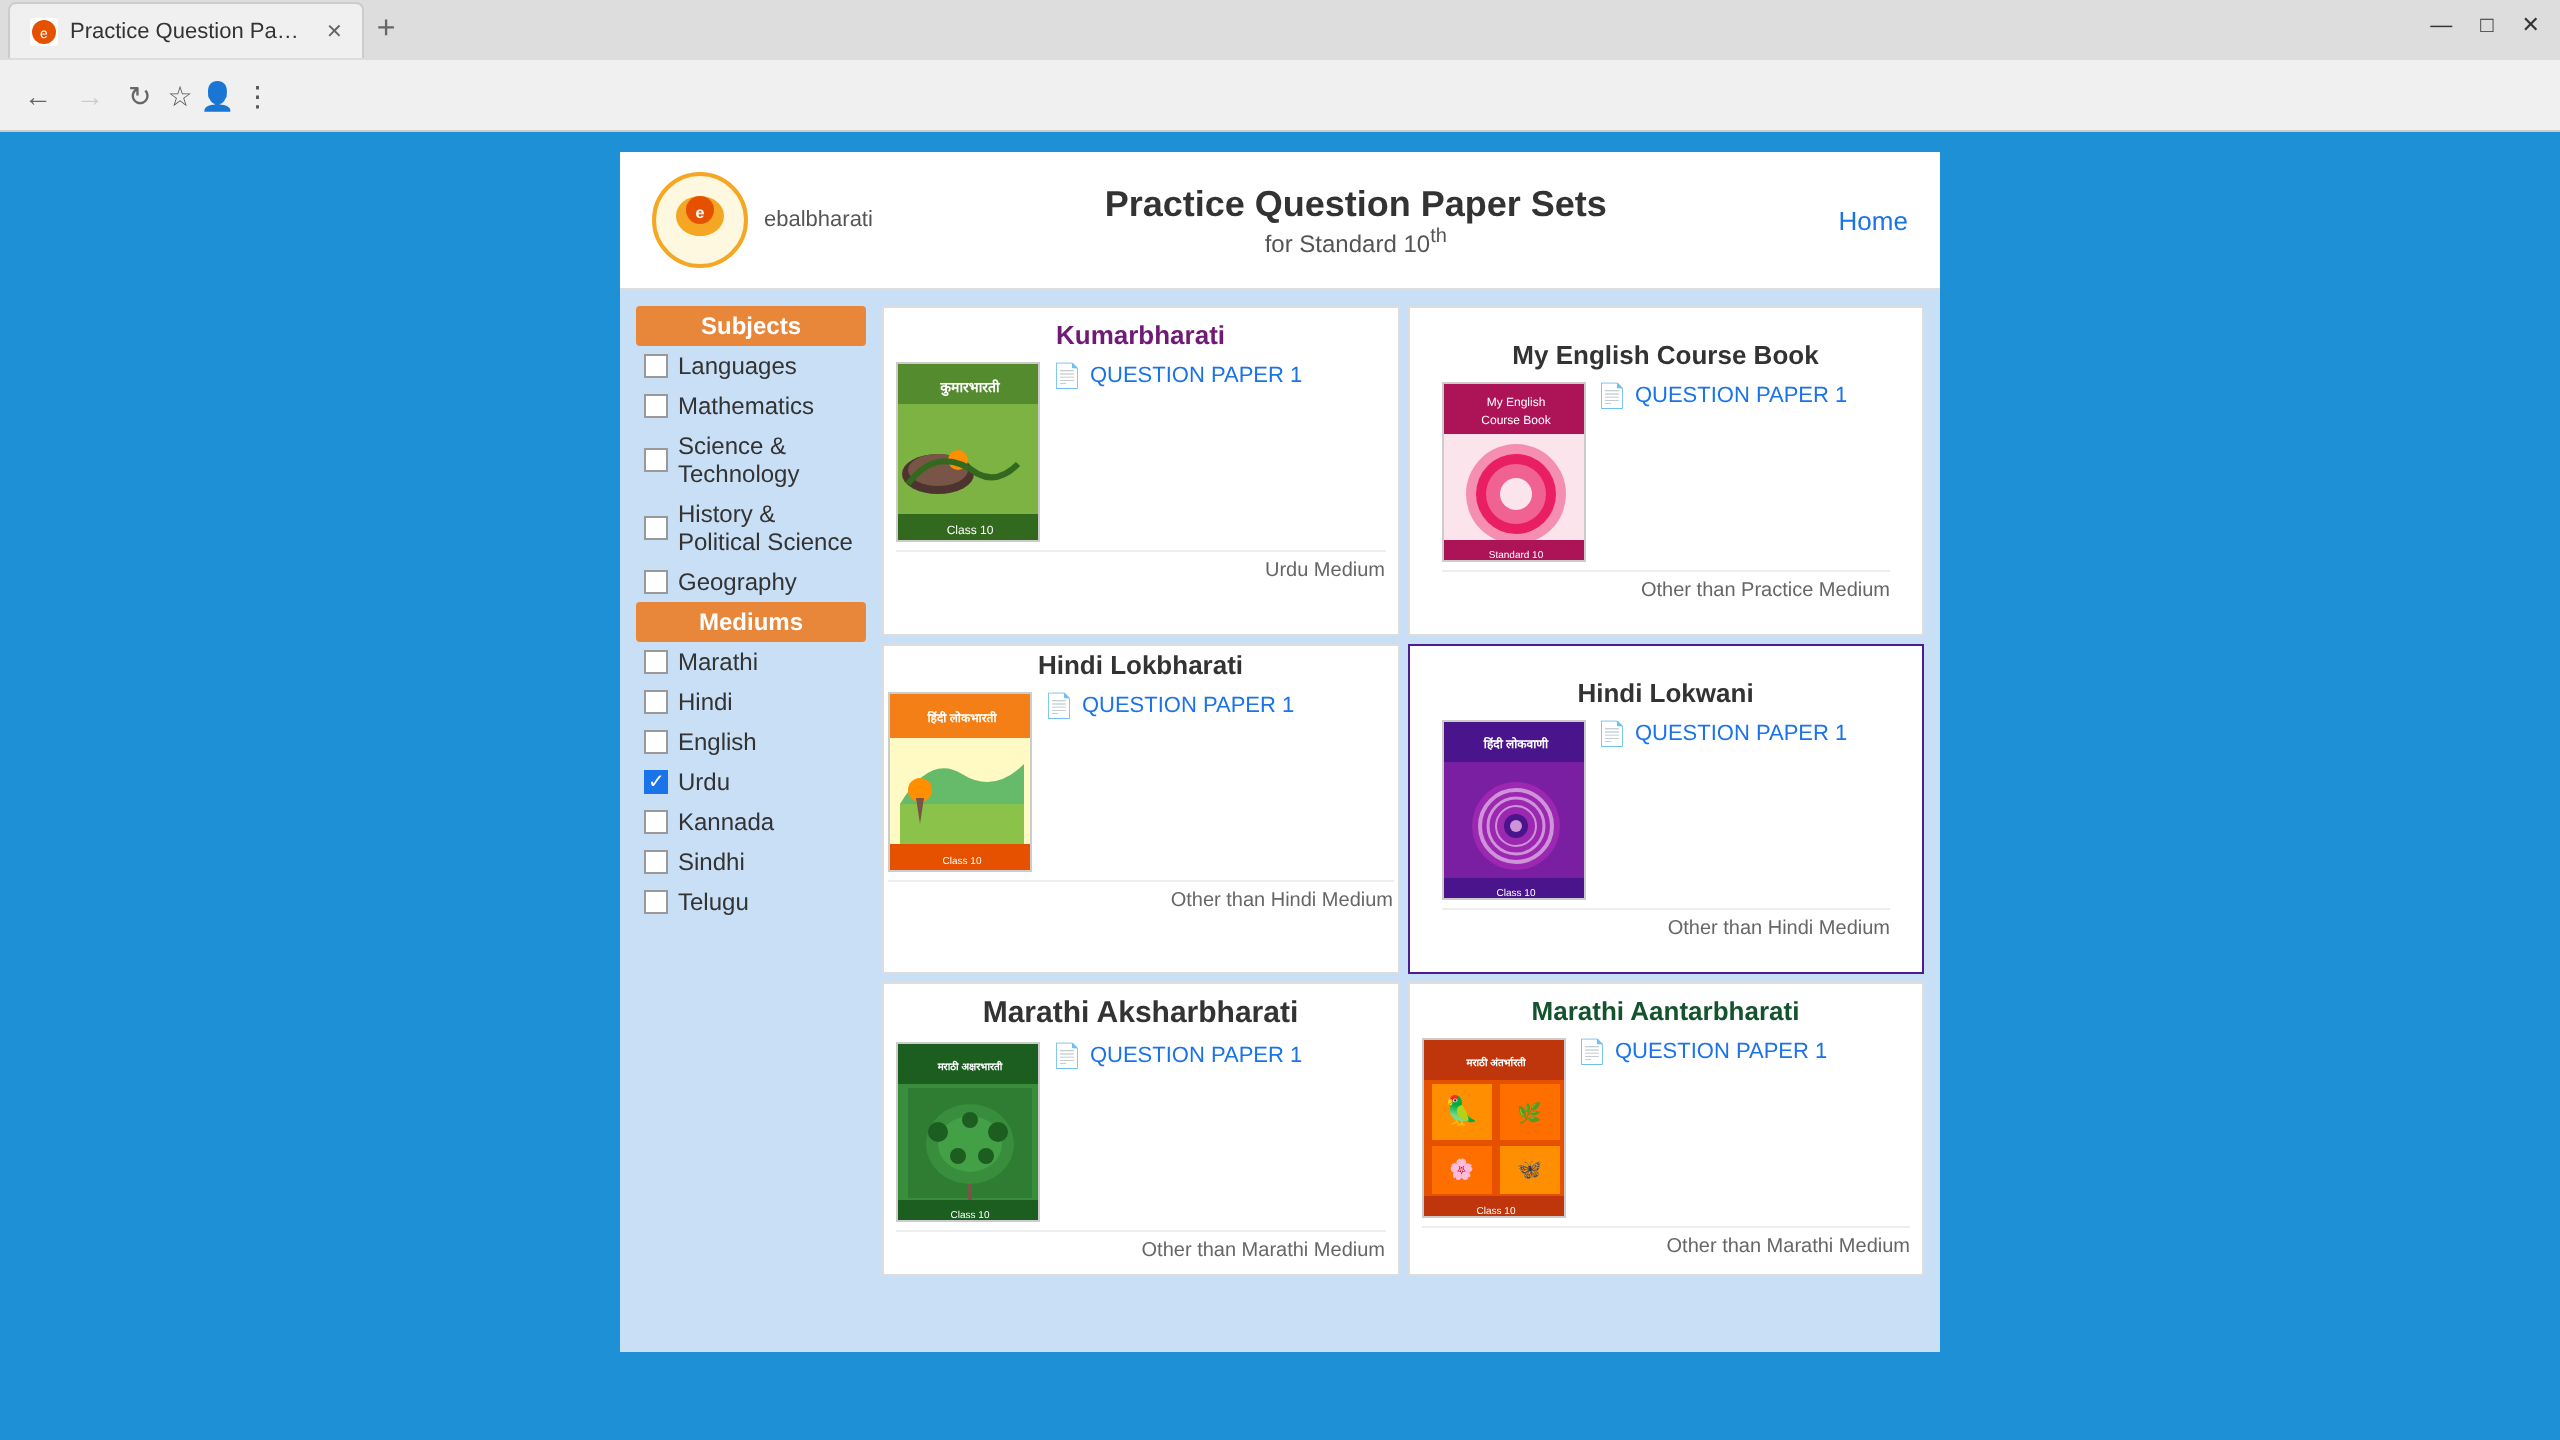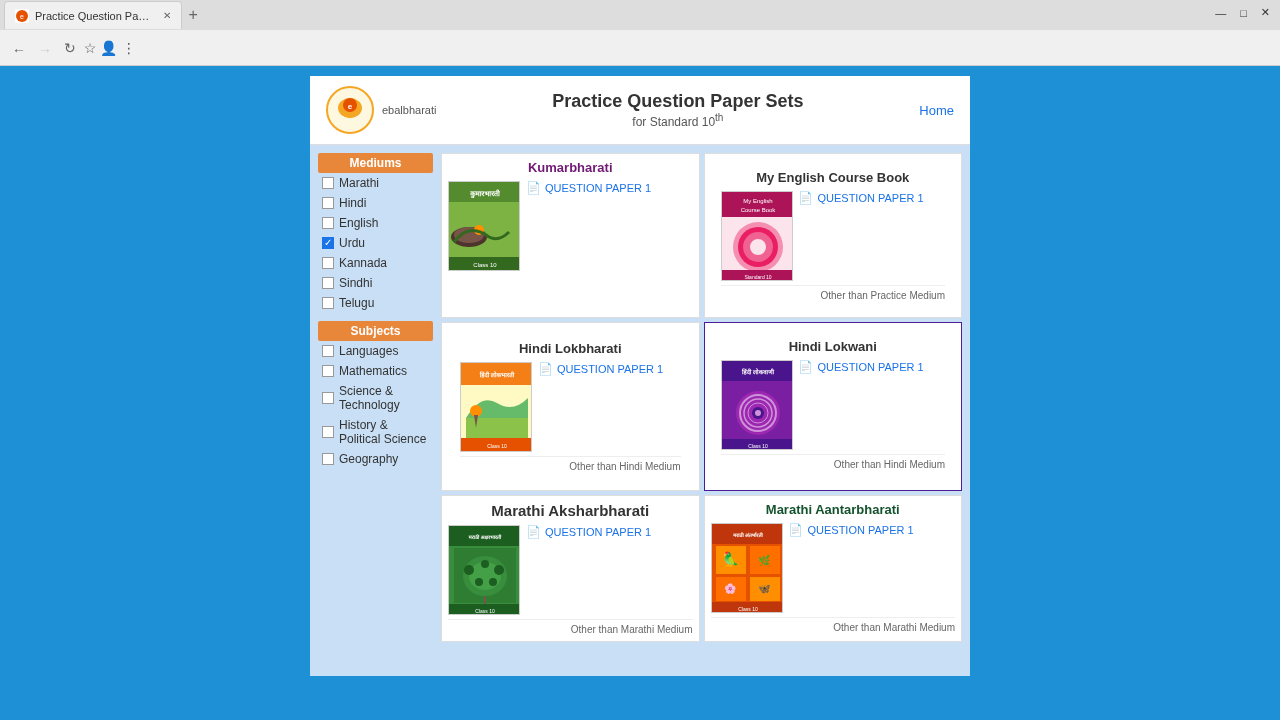--- a/index.html
+++ b/index.html
@@ -68,20 +68,44 @@
           <span>for Standard 10</span><sup>th</sup>
         </div>
       </div>
       <a href="#" style="color:#1a73e8;font-size:13px;text-decoration:none;">Home</a>
     </div>
 
     <div style="display:flex; padding:8px; gap:8px;">
 
       <div style="width:115px; flex-shrink:0;">
 
+        <div>
+          <div style="background:#e8863a;color:white;text-align:center;padding:3px 6px;font-size:12px;font-weight:bold;border-radius:2px;">Subjects</div>
+          <div style="display:flex;align-items:center;gap:5px;padding:3px 4px;font-size:12px;color:#333;cursor:pointer;">
+            <span style="width:12px;height:12px;border:1px solid #999;background:white;display:inline-block;flex-shrink:0;"></span>
+            <span>Languages</span>
+          </div>
+          <div style="display:flex;align-items:center;gap:5px;padding:3px 4px;font-size:12px;color:#333;cursor:pointer;">
+            <span style="width:12px;height:12px;border:1px solid #999;background:white;display:inline-block;flex-shrink:0;"></span>
+            <span>Mathematics</span>
+          </div>
+          <div style="display:flex;align-items:center;gap:5px;padding:3px 4px;font-size:12px;color:#333;cursor:pointer;">
+            <span style="width:12px;height:12px;border:1px solid #999;background:white;display:inline-block;flex-shrink:0;"></span>
+            <span>Science &amp; Technology</span>
+          </div>
+          <div style="display:flex;align-items:center;gap:5px;padding:3px 4px;font-size:12px;color:#333;cursor:pointer;">
+            <span style="width:12px;height:12px;border:1px solid #999;background:white;display:inline-block;flex-shrink:0;"></span>
+            <span>History &amp; Political Science</span>
+          </div>
+          <div style="display:flex;align-items:center;gap:5px;padding:3px 4px;font-size:12px;color:#333;cursor:pointer;">
+            <span style="width:12px;height:12px;border:1px solid #999;background:white;display:inline-block;flex-shrink:0;"></span>
+            <span>Geography</span>
+          </div>
+        </div>
+
         <div style="margin-bottom:8px;">
           <div style="background:#e8863a;color:white;text-align:center;padding:3px 6px;font-size:12px;font-weight:bold;border-radius:2px;">Mediums</div>
           <div style="display:flex;align-items:center;gap:5px;padding:3px 4px;font-size:12px;color:#333;cursor:pointer;">
             <span style="width:12px;height:12px;border:1px solid #999;background:white;display:inline-block;flex-shrink:0;"></span>
             <span>Marathi</span>
           </div>
           <div style="display:flex;align-items:center;gap:5px;padding:3px 4px;font-size:12px;color:#333;cursor:pointer;">
             <span style="width:12px;height:12px;border:1px solid #999;background:white;display:inline-block;flex-shrink:0;"></span>
             <span>Hindi</span>
           </div>
@@ -99,44 +123,20 @@
             <span style="width:12px;height:12px;border:1px solid #999;background:white;display:inline-block;flex-shrink:0;"></span>
             <span>Kannada</span>
           </div>
           <div style="display:flex;align-items:center;gap:5px;padding:3px 4px;font-size:12px;color:#333;cursor:pointer;">
             <span style="width:12px;height:12px;border:1px solid #999;background:white;display:inline-block;flex-shrink:0;"></span>
             <span>Sindhi</span>
           </div>
           <div style="display:flex;align-items:center;gap:5px;padding:3px 4px;font-size:12px;color:#333;cursor:pointer;">
             <span style="width:12px;height:12px;border:1px solid #999;background:white;display:inline-block;flex-shrink:0;"></span>
             <span>Telugu</span>
-          </div>
-        </div>
-
-        <div>
-          <div style="background:#e8863a;color:white;text-align:center;padding:3px 6px;font-size:12px;font-weight:bold;border-radius:2px;">Subjects</div>
-          <div style="display:flex;align-items:center;gap:5px;padding:3px 4px;font-size:12px;color:#333;cursor:pointer;">
-            <span style="width:12px;height:12px;border:1px solid #999;background:white;display:inline-block;flex-shrink:0;"></span>
-            <span>Languages</span>
-          </div>
-          <div style="display:flex;align-items:center;gap:5px;padding:3px 4px;font-size:12px;color:#333;cursor:pointer;">
-            <span style="width:12px;height:12px;border:1px solid #999;background:white;display:inline-block;flex-shrink:0;"></span>
-            <span>Mathematics</span>
-          </div>
-          <div style="display:flex;align-items:center;gap:5px;padding:3px 4px;font-size:12px;color:#333;cursor:pointer;">
-            <span style="width:12px;height:12px;border:1px solid #999;background:white;display:inline-block;flex-shrink:0;"></span>
-            <span>Science &amp; Technology</span>
-          </div>
-          <div style="display:flex;align-items:center;gap:5px;padding:3px 4px;font-size:12px;color:#333;cursor:pointer;">
-            <span style="width:12px;height:12px;border:1px solid #999;background:white;display:inline-block;flex-shrink:0;"></span>
-            <span>History &amp; Political Science</span>
-          </div>
-          <div style="display:flex;align-items:center;gap:5px;padding:3px 4px;font-size:12px;color:#333;cursor:pointer;">
-            <span style="width:12px;height:12px;border:1px solid #999;background:white;display:inline-block;flex-shrink:0;"></span>
-            <span>Geography</span>
           </div>
         </div>
       </div>
 
       <div style="flex:1; display:grid; grid-template-columns:1fr 1fr; gap:4px;">
 
         <div style="background:white;border:1px solid #ddd;padding:6px;">
           <div style="text-align:center;font-size:13px;font-weight:bold;color:#701a75;margin-bottom:6px;">Kumarbharati</div>
           <div style="display:flex;gap:6px;align-items:flex-start;">
             <div style="width:72px;height:90px;flex-shrink:0;border:1px solid #ccc;overflow:hidden;">
@@ -152,20 +152,21 @@
                 <text x="36" y="85" font-size="6" text-anchor="middle" fill="white">Class 10</text>
               </svg>
             </div>
             <div>
               <a href="#" style="display:flex;align-items:center;gap:4px;font-size:11px;color:#1a73e8;text-decoration:none;margin-bottom:3px;">
                 <span style="font-size:12px;color:#666;">📄</span>
                 <span>QUESTION PAPER 1</span>
               </a>
             </div>
           </div>
+          <div style="text-align:right;font-size:10px;color:#666;margin-top:4px;padding-top:4px;border-top:1px solid #eee;">Urdu Medium</div>
         </div>
 
         <div style="background:white;border:1px solid #ddd;padding:16px;">
           <div style="text-align:center;font-size:13px;font-weight:bold;color:#333;margin-bottom:6px;">My English Course Book</div>
           <div style="display:flex;gap:6px;align-items:flex-start;">
             <div style="width:72px;height:90px;flex-shrink:0;border:1px solid #ccc;overflow:hidden;">
               <svg width="72" height="90" viewBox="0 0 72 90">
                 <rect width="72" height="90" fill="#fce4ec"></rect>
                 <rect x="0" y="0" width="72" height="25" fill="#ad1457"></rect>
                 <text x="36" y="11" font-size="6" text-anchor="middle" fill="white">My English</text>
@@ -181,21 +182,21 @@
             <div>
               <a href="#" style="display:flex;align-items:center;gap:4px;font-size:11px;color:#1a73e8;text-decoration:none;margin-bottom:3px;">
                 <span style="font-size:12px;color:#666;">📄</span>
                 <span>QUESTION PAPER 1</span>
               </a>
             </div>
           </div>
           <div style="text-align:right;font-size:10px;color:#666;margin-top:4px;padding-top:4px;border-top:1px solid #eee;">Other than Practice Medium</div>
         </div>
 
-        <div style="background:white;border:1px solid #ddd;padding:18px;">
+        <div style="background:white;border:1px solid #ddd;padding:2px;">
           <div style="text-align:center;font-size:13px;font-weight:bold;color:#333;margin-bottom:6px;">Hindi Lokbharati</div>
           <div style="display:flex;gap:6px;align-items:flex-start;">
             <div style="width:72px;height:90px;flex-shrink:0;border:1px solid #ccc;overflow:hidden;">
               <svg width="72" height="90" viewBox="0 0 72 90">
                 <rect width="72" height="90" fill="#fff9c4"></rect>
                 <rect x="0" y="0" width="72" height="22" fill="#f57f17"></rect>
                 <text x="36" y="14" font-size="6" text-anchor="middle" fill="white" font-weight="bold">हिंदी लोकभारती</text>
                 <rect x="5" y="55" width="62" height="30" fill="#8bc34a"></rect>
                 <path d="M5 55 Q20 30 36 40 Q52 50 67 35 L67 55 Z" fill="#66bb6a"></path>
                 <circle cx="15" cy="48" r="6" fill="#ff8f00"></circle>

